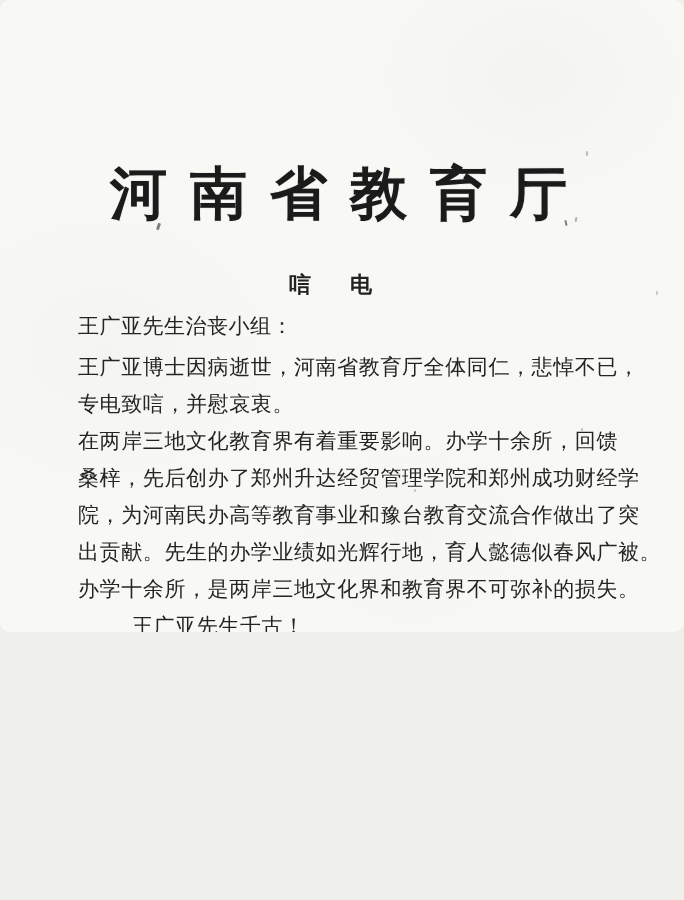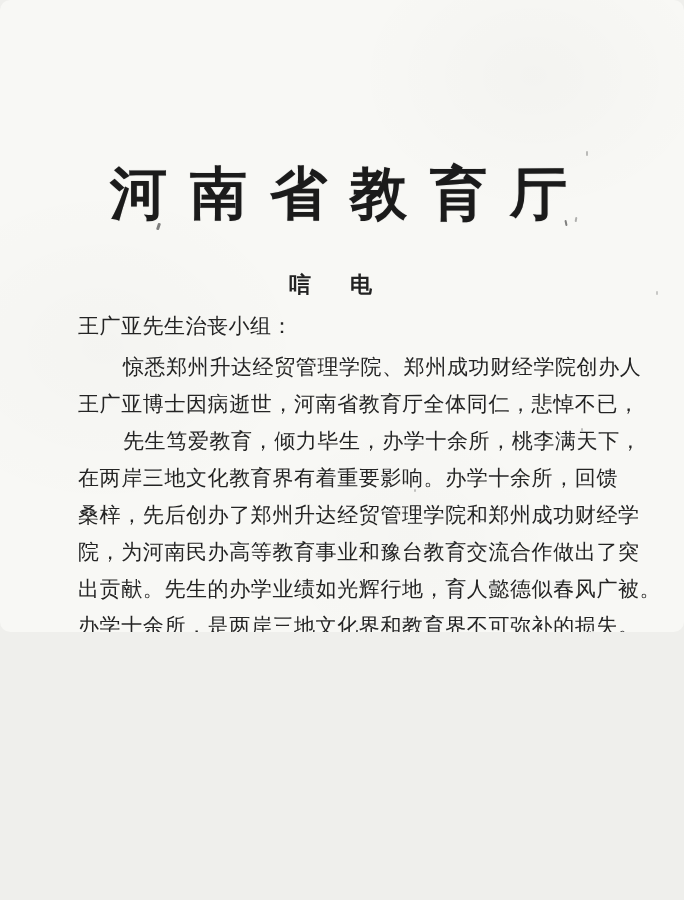--- a/index.html
+++ b/index.html
@@ -71,23 +71,22 @@
 <body>
 
 <div class="page">
 
   <div class="org-title">河南省教育厅</div>
 
   <div class="doc-type">唁电</div>
 
   <div class="body-text">
     <div class="salutation">王广亚先生治丧小组：</div>
-    <div class="line indent">惊悉郑州升达经贸管理学院、郑州成功财经学院创办人</div>
     <div class="line">王广亚博士因病逝世，河南省教育厅全体同仁，悲悼不已，</div>
-    <div class="line indent">先生笃爱教育，倾力毕生，办学十余所，桃李满天下，</div>
+    <div class="line">专电致唁，并慰哀衷。</div>
     <div class="line">在两岸三地文化教育界有着重要影响。办学十余所，回馈</div>
     <div class="line">桑梓，先后创办了郑州升达经贸管理学院和郑州成功财经学</div>
     <div class="line">院，为河南民办高等教育事业和豫台教育交流合作做出了突</div>
     <div class="line">出贡献。先生的办学业绩如光辉行地，育人懿德似春风广被。</div>
     <div class="line">办学十余所，是两岸三地文化界和教育界不可弥补的损失。</div>
     <div class="line indent-big">王广亚先生千古！</div>
   </div>
 
   <div class="signature">河南省教育厅</div>
 

